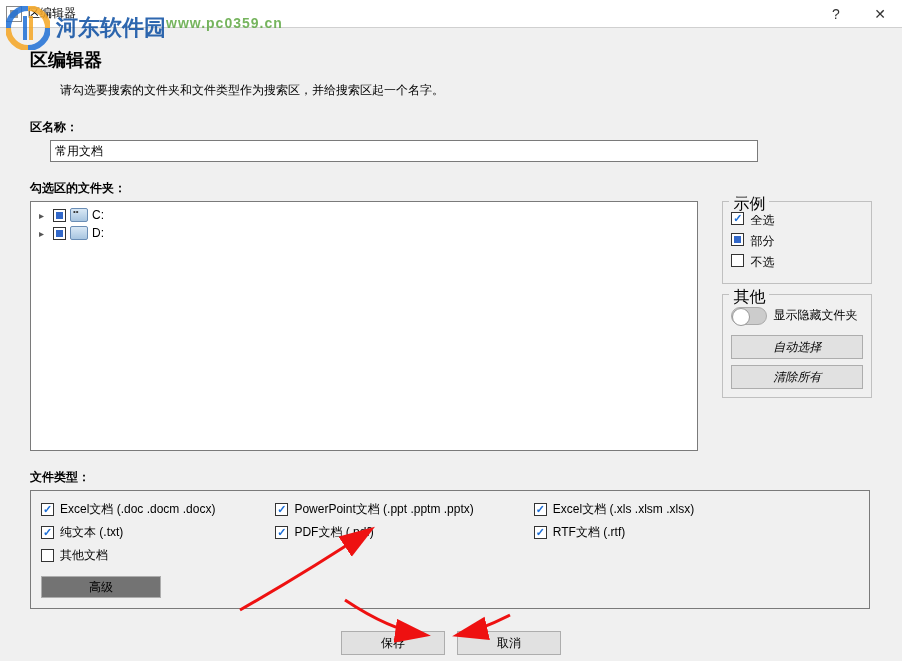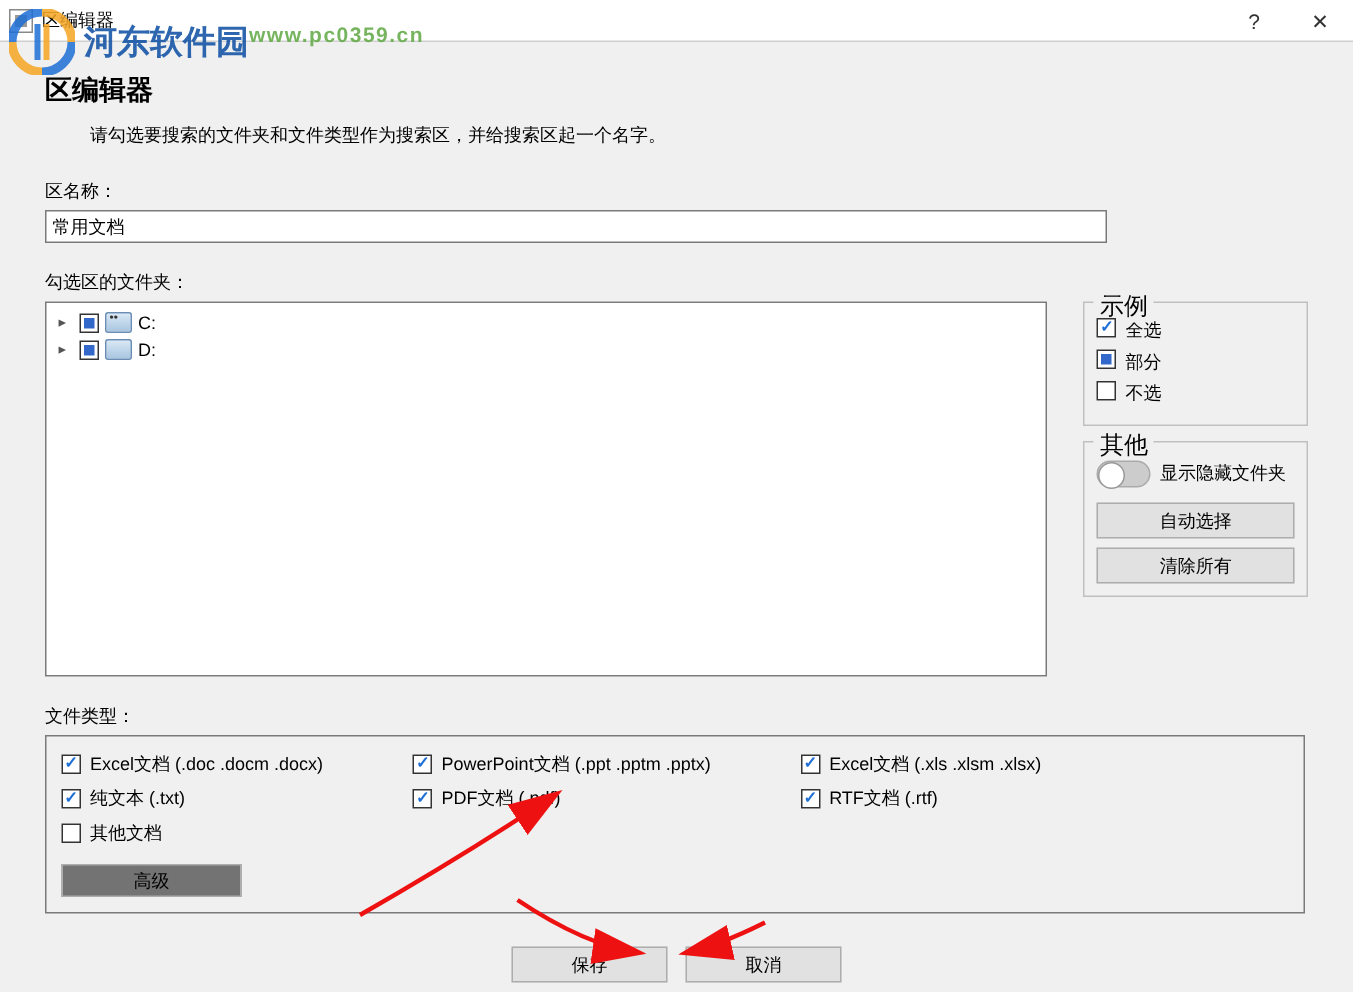--- a/index.html
+++ b/index.html
@@ -58,31 +58,32 @@
       font-weight: bold;
       margin-bottom: 10px;
       font-family: "SimSun", serif;
     }
     .description {
       margin-left: 30px;
       margin-bottom: 20px;
       font-size: 12px;
     }
     .section-label {
-      font-weight: normal;
+      font-weight: bold;
       margin-bottom: 4px;
     }
     .zone-name-input {
       width: 708px;
       height: 22px;
       border: 1px solid #7a7a7a;
       padding: 2px 4px;
       font-size: 12px;
       background: #fff;
       margin-bottom: 18px;
+      margin-left: 20px;
     }
     .folders-row {
       display: flex;
       gap: 24px;
       margin-bottom: 18px;
     }
     .folder-tree {
       width: 670px;
       height: 250px;
       background: #fff;
@@ -183,20 +184,21 @@
       border: 1px solid #999;
     }
     .side-btn {
       width: 100%;
       height: 24px;
       background: #e1e1e1;
       border: 1px solid #adadad;
       margin-top: 6px;
       cursor: pointer;
       font-size: 12px;
+      font-style: italic;
     }
     .filetypes-box {
       border: 1px solid #7a7a7a;
       padding: 10px;
       display: flex;
       gap: 60px;
       position: relative;
     }
     .ft-col {
       display: flex;

